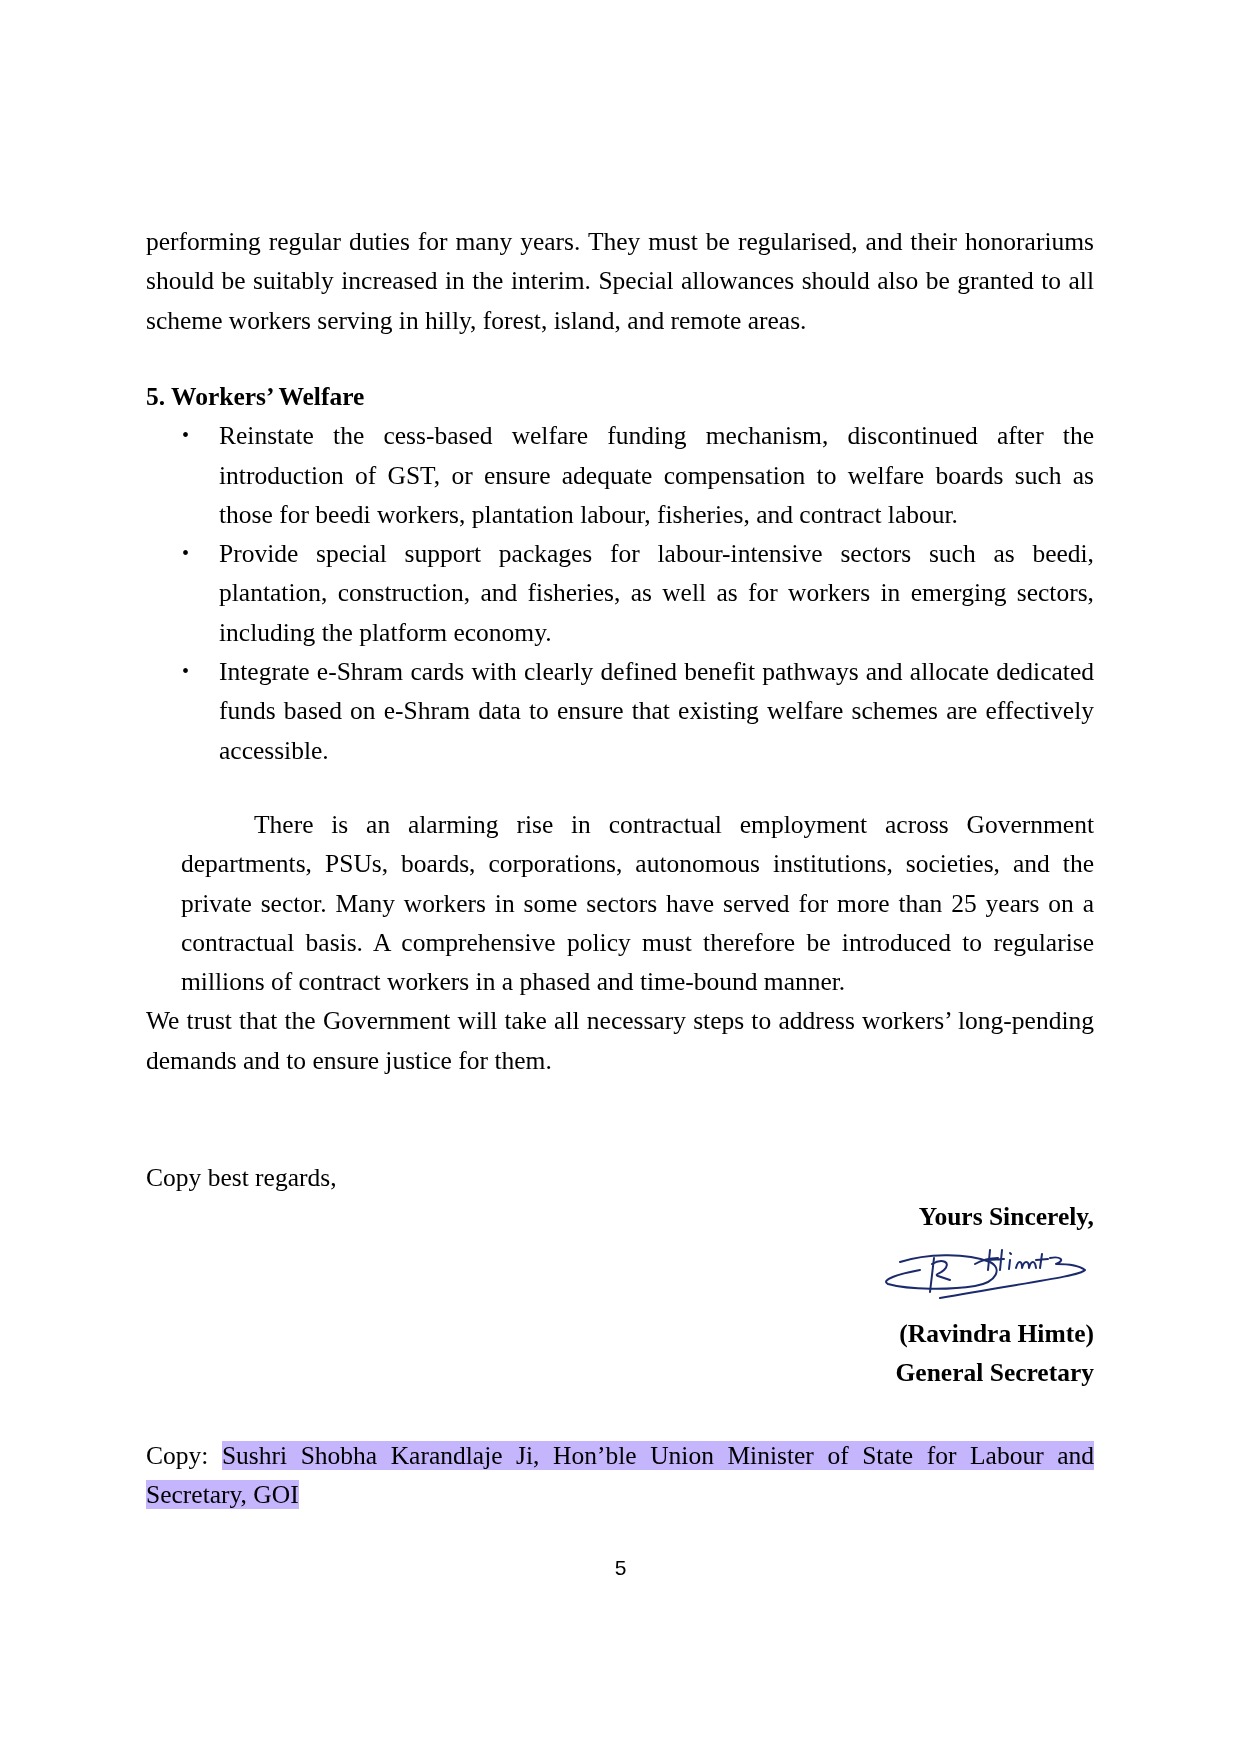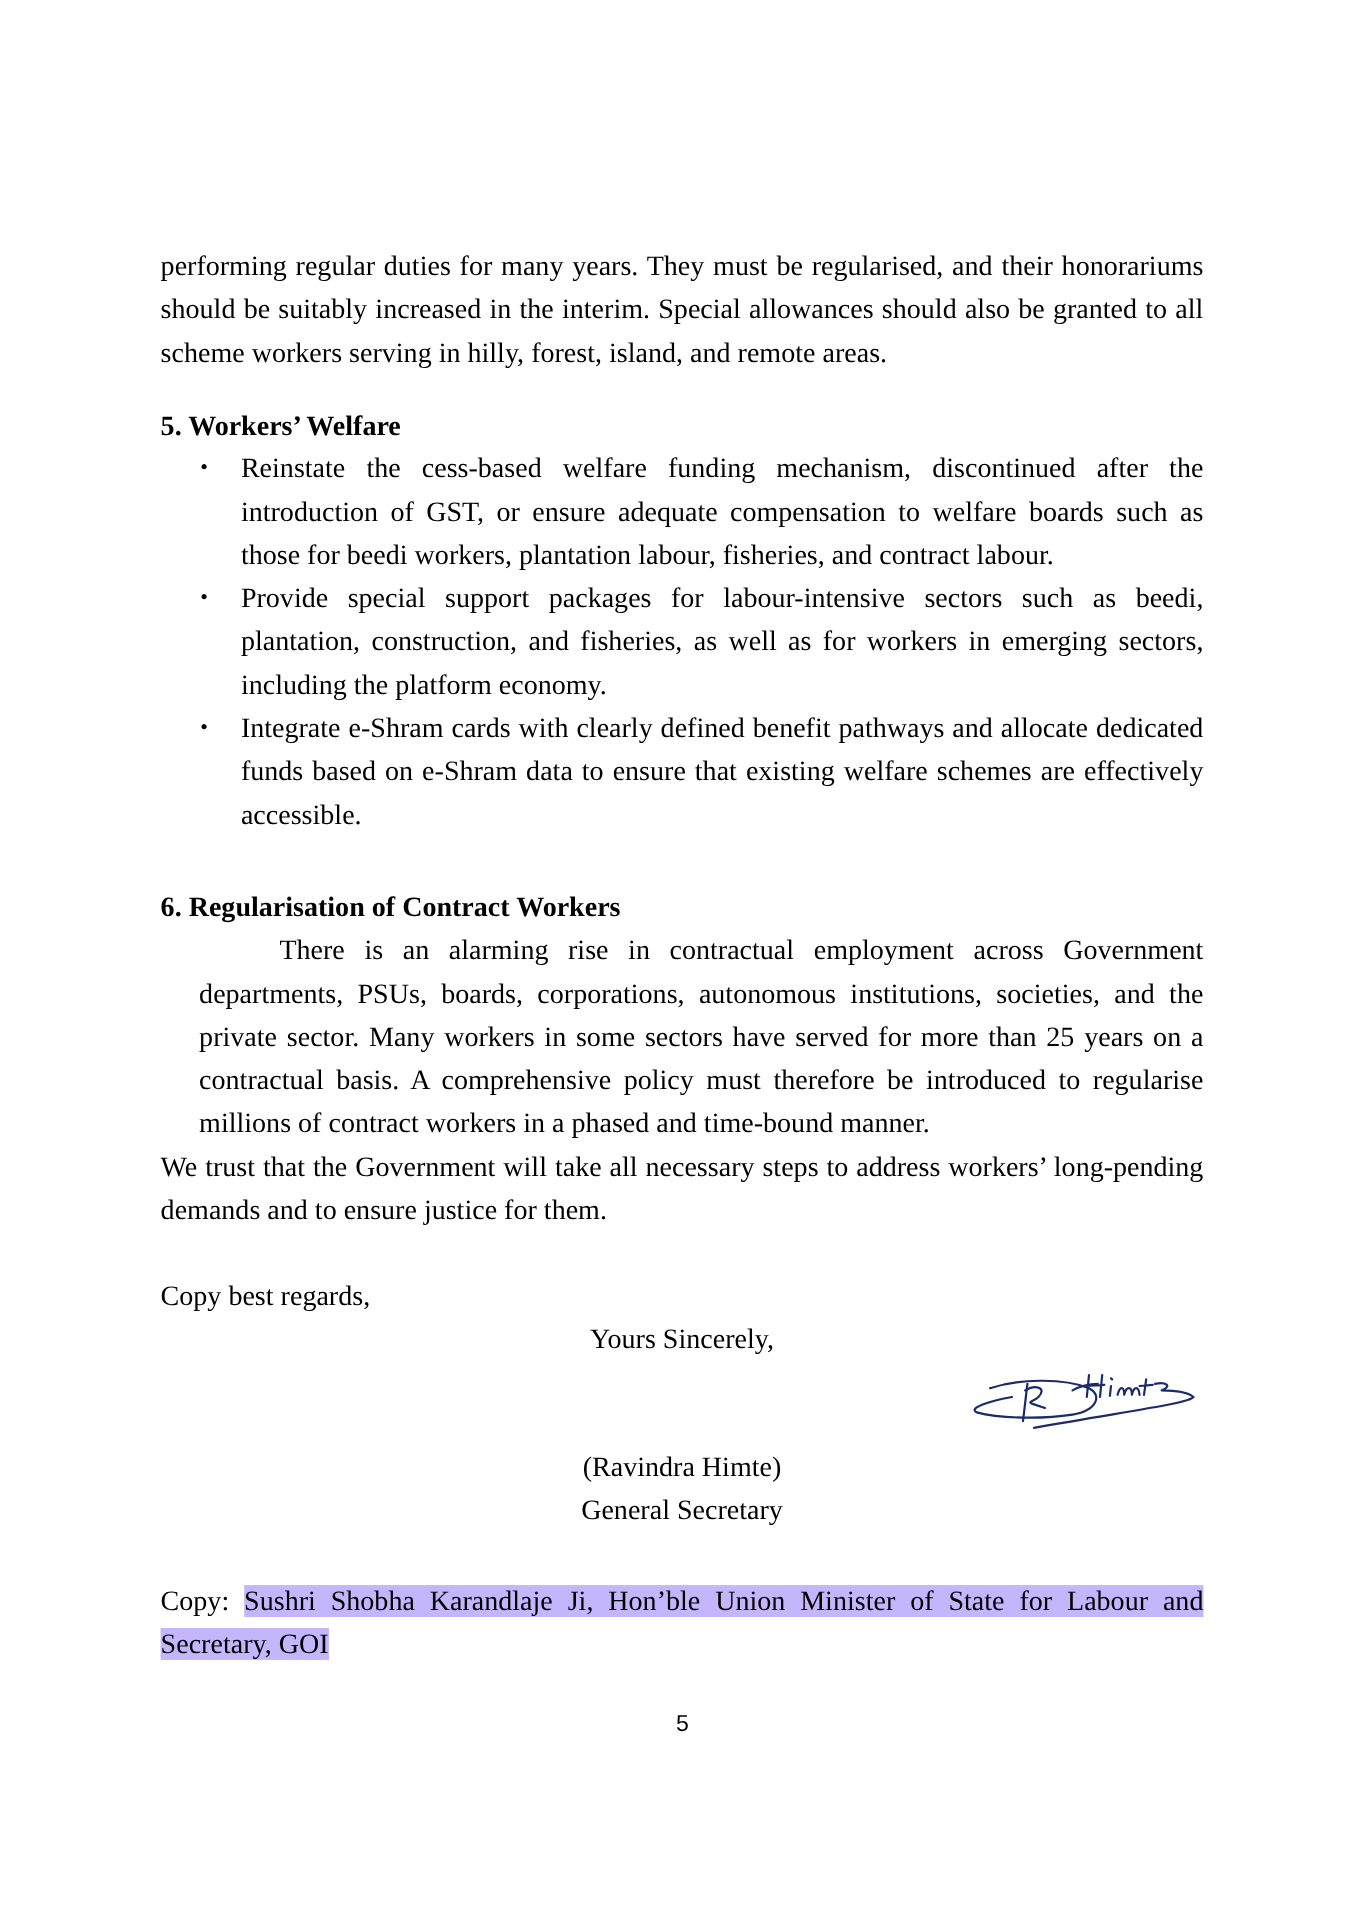--- a/index.html
+++ b/index.html
@@ -8,55 +8,54 @@
   .page { position: absolute; left: 0; top: 0; width: 1241px; height: 1755px; background: #fff; }
   .body-text { position: absolute; left: 146px; width: 948px; font-size: 25.5px; line-height: 39.3px; }
   .justify { text-align: justify; text-align-last: left; }
   .justify-full { text-align: justify; text-align-last: justify; }
   p { margin: 0; }
   .heading { font-weight: bold; }
   ul.bullets { list-style: none; margin: 0; padding: 0; }
   ul.bullets li { position: relative; padding-left: 73px; text-align: justify; }
   ul.bullets li .bullet { position: absolute; left: 36px; top: 0; font-size: 20px; }
   .indent { text-indent: 73px; margin-left: 35px; }
-  .right { text-align: center; }
+  .right { text-align: right; font-weight: bold; }
   .hl { background: #c4b5fd; }
   .sig { position: absolute; left: 880px; top: 1240px; width: 220px; height: 70px; }
   .pagenum { position: absolute; left: 0; width: 1241px; top: 1556px; text-align: center;
              font-family: "Liberation Sans", "DejaVu Sans", sans-serif; font-size: 21px; }
 </style>
 </head>
 <body>
 
 <div class="page">
 
   <div class="body-text justify" style="top:222px;">
     <p>performing regular duties for many years. They must be regularised, and their honorariums should be suitably increased in the interim. Special allowances should also be granted to all scheme workers serving in hilly, forest, island, and remote areas.</p>
   </div>
 
-  <div class="body-text" style="top:367px;">
+  <div class="body-text" style="top:377px;">
     <p class="heading">5. Workers’ Welfare</p>
     <ul class="bullets">
       <li>
         <span class="bullet">•</span>
         <span>Reinstate the cess-based welfare funding mechanism, discontinued after the introduction of GST, or ensure adequate compensation to welfare boards such as those for beedi workers, plantation labour, fisheries, and contract labour.</span>
       </li>
       <li>
         <span class="bullet">•</span>
         <span>Provide special support packages for labour-intensive sectors such as beedi, plantation, construction, and fisheries, as well as for workers in emerging sectors, including the platform economy.</span>
       </li>
       <li>
         <span class="bullet">•</span>
         <span>Integrate e-Shram cards with clearly defined benefit pathways and allocate dedicated funds based on e-Shram data to ensure that existing welfare schemes are effectively accessible.</span>
       </li>
     </ul>
   </div>
 
   <div class="body-text" style="top:805px;">
-    <p class="heading">6. Regularisation of Contract Workers</p>
     <p class="justify indent">There is an alarming rise in contractual employment across Government departments, PSUs, boards, corporations, autonomous institutions, societies, and the private sector. Many workers in some sectors have served for more than 25 years on a contractual basis. A comprehensive policy must therefore be introduced to regularise millions of contract workers in a phased and time-bound manner.</p>
     <p class="justify">We trust that the Government will take all necessary steps to address workers’ long-pending demands and to ensure justice for them.</p>
   </div>
 
   <div class="body-text" style="top:1158px;">
     <p>Copy best regards,</p>
     <p class="right">Yours Sincerely,</p>
   </div>
 
   <svg class="sig" viewBox="0 0 220 70">

